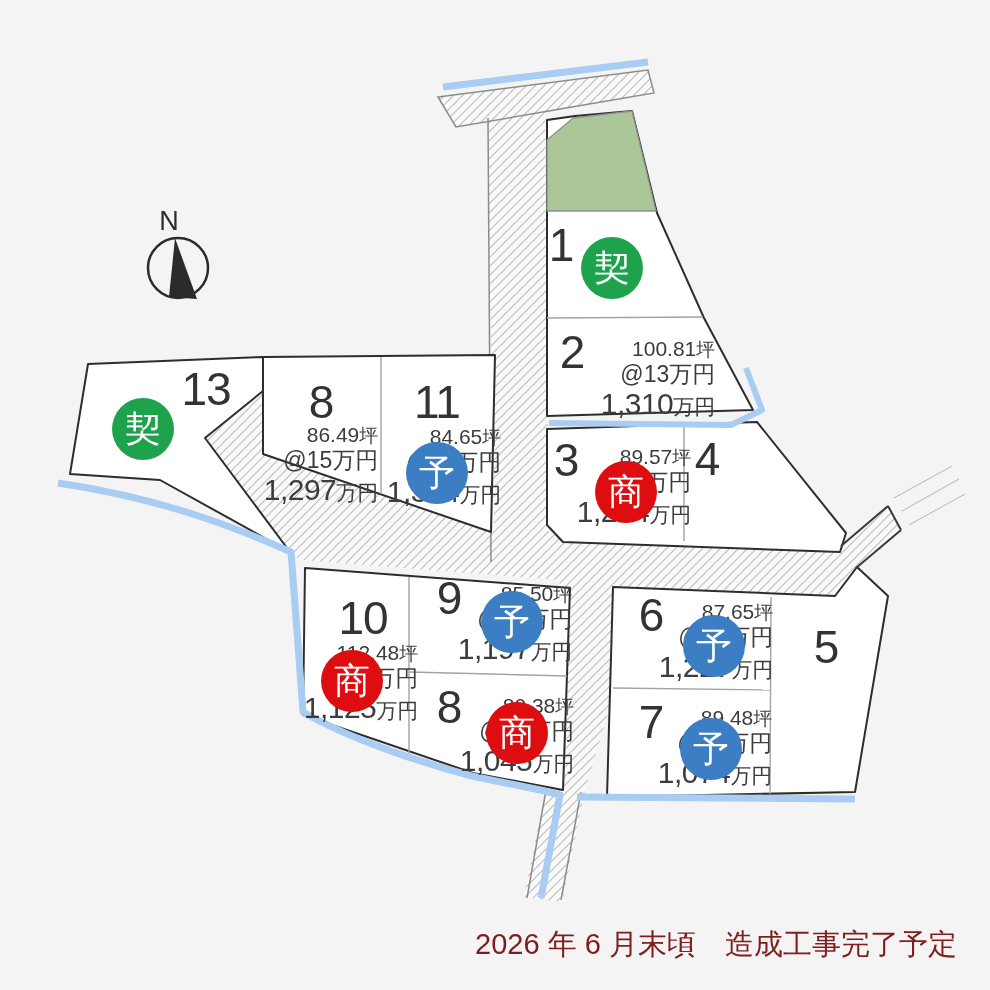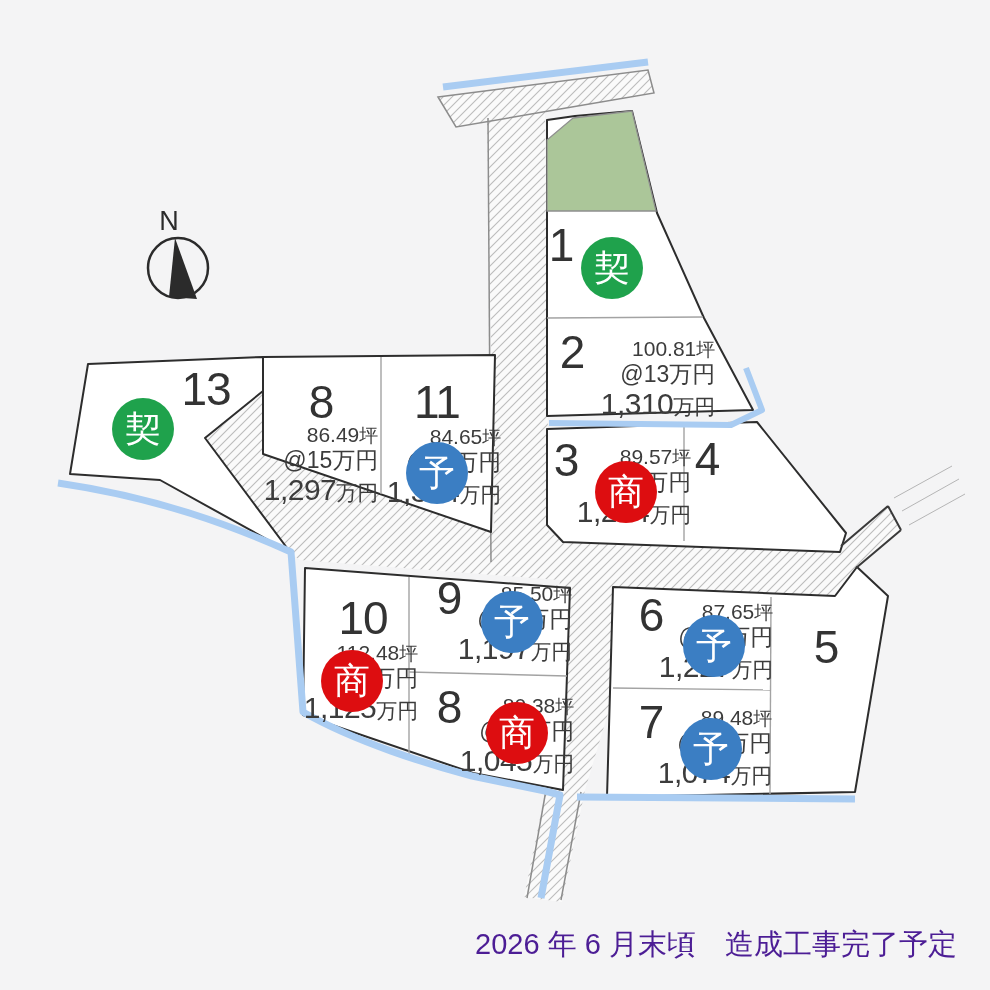--- a/index.html
+++ b/index.html
@@ -48,21 +48,21 @@
     text-align:center;
     z-index:4;
   }
   .st-contracted{background:#1fa24c;}
   .st-reserved{background:#3b7ec3;}
   .st-negotiating{background:#dd0d10;}
   .caption{
     position:absolute;
     transform:translate(-50%,-50%);
     font-size:29px;
-    color:#4c1d95;
+    color:#7f1d1d;
     white-space:nowrap;
     z-index:3;
   }
   .north-label{
     position:absolute;
     transform:translate(-50%,-50%);
     font-size:27px;
     color:#2b2b2b;
     z-index:3;
   }

